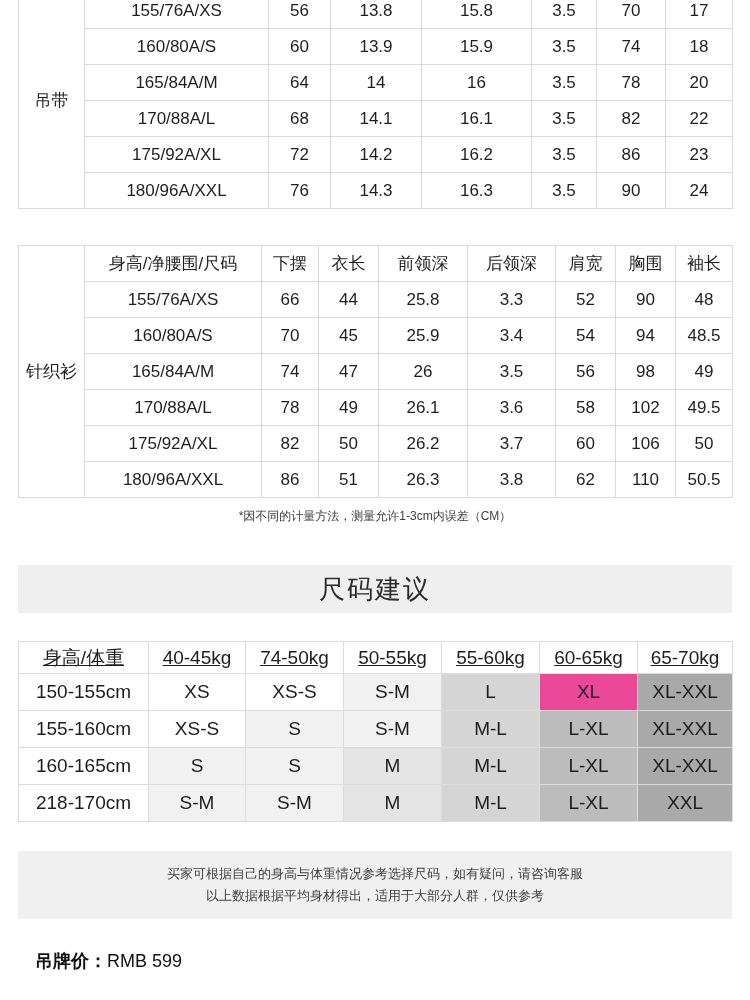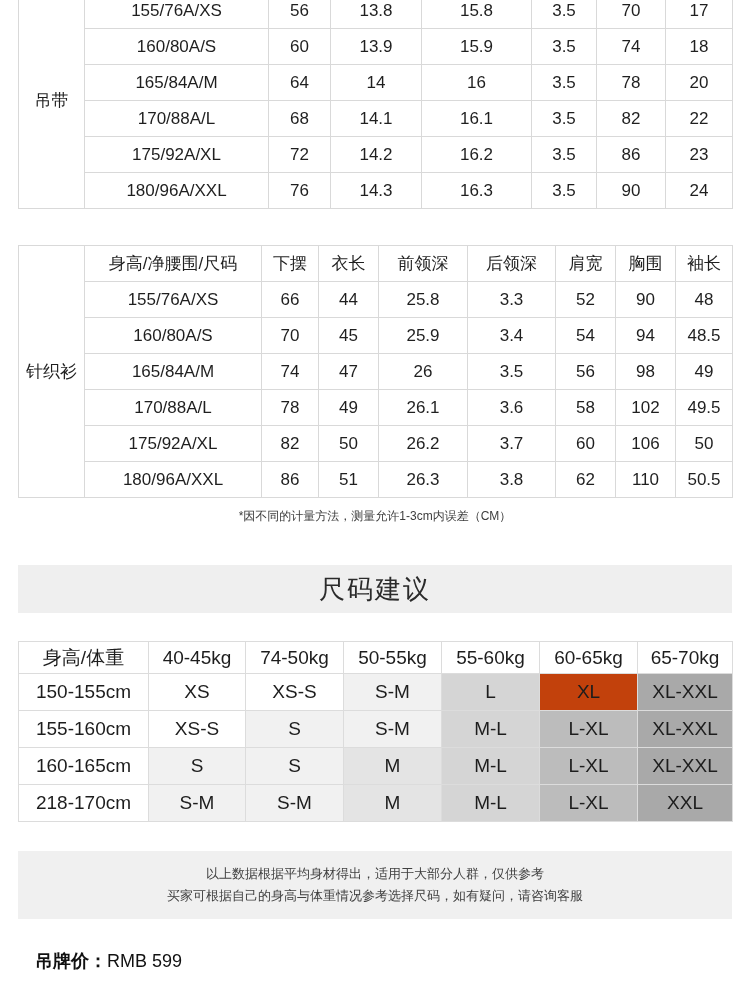--- a/index.html
+++ b/index.html
@@ -27,21 +27,21 @@
     margin-top:40px;height:48px;line-height:48px;background:#efefef;
     text-align:center;font-size:26px;color:#2b2b2b;letter-spacing:2px;
   }
   
   #table-recommend{margin-top:28px;}
   #table-recommend td{
     border:1px solid #dcdcdc;
     height:36px;text-align:center;vertical-align:middle;
     font-size:19px;color:#1d1d1d;padding:0;overflow:hidden;white-space:nowrap;
   }
-  #table-recommend tr:first-child td{height:31px;}
+  #table-recommend tr:first-child td{height:31px;text-decoration:underline;}
   
   .footnote{
     margin-top:29px;background:#f0f0f0;padding:12px 0;
     text-align:center;font-size:13px;line-height:22px;color:#404040;
   }
   
   .price{margin-top:30px;margin-left:17px;font-size:18px;color:#111;}
   .price .lbl{font-weight:bold;}
   .price .val{font-weight:normal;}
 </style>
@@ -232,21 +232,21 @@
           <td>55-60kg</td>
           <td>60-65kg</td>
           <td>65-70kg</td>
         </tr>
         <tr>
           <td>150-155cm</td>
           <td style="background: rgb(255, 255, 255);">XS</td>
           <td style="background: rgb(255, 255, 255);">XS-S</td>
           <td style="background: rgb(241, 241, 241);">S-M</td>
           <td style="background: rgb(213, 213, 213);">L</td>
-          <td style="background: #c2410c; margin-left: 42px;">XL</td>
+          <td style="background: #ec4899; margin-left: 42px;">XL</td>
           <td style="background: rgb(169, 169, 169);">XL-XXL</td>
         </tr>
         <tr>
           <td>155-160cm</td>
           <td style="background: rgb(255, 255, 255);">XS-S</td>
           <td style="background: rgb(241, 241, 241);">S</td>
           <td style="background: rgb(241, 241, 241);">S-M</td>
           <td style="background: rgb(213, 213, 213);">M-L</td>
           <td style="background: rgb(188, 188, 188);">L-XL</td>
           <td style="background: rgb(169, 169, 169);">XL-XXL</td>
@@ -266,21 +266,21 @@
           <td style="background: rgb(241, 241, 241);">S-M</td>
           <td style="background: rgb(228, 228, 228);">M</td>
           <td style="background: rgb(213, 213, 213);">M-L</td>
           <td style="background: rgb(188, 188, 188);">L-XL</td>
           <td style="background: rgb(169, 169, 169);">XXL</td>
         </tr>
       </tbody>
   </table>
 
   <div class="footnote">
+    <div>买家可根据自己的身高与体重情况参考选择尺码，如有疑问，请咨询客服</div>
     <div>以上数据根据平均身材得出，适用于大部分人群，仅供参考</div>
-    <div>买家可根据自己的身高与体重情况参考选择尺码，如有疑问，请咨询客服</div>
   </div>
 
   <div class="price">
     <span class="lbl">吊牌价：</span><span class="val">RMB 599</span>
   </div>
 
 </div>
 
 </body></html>

